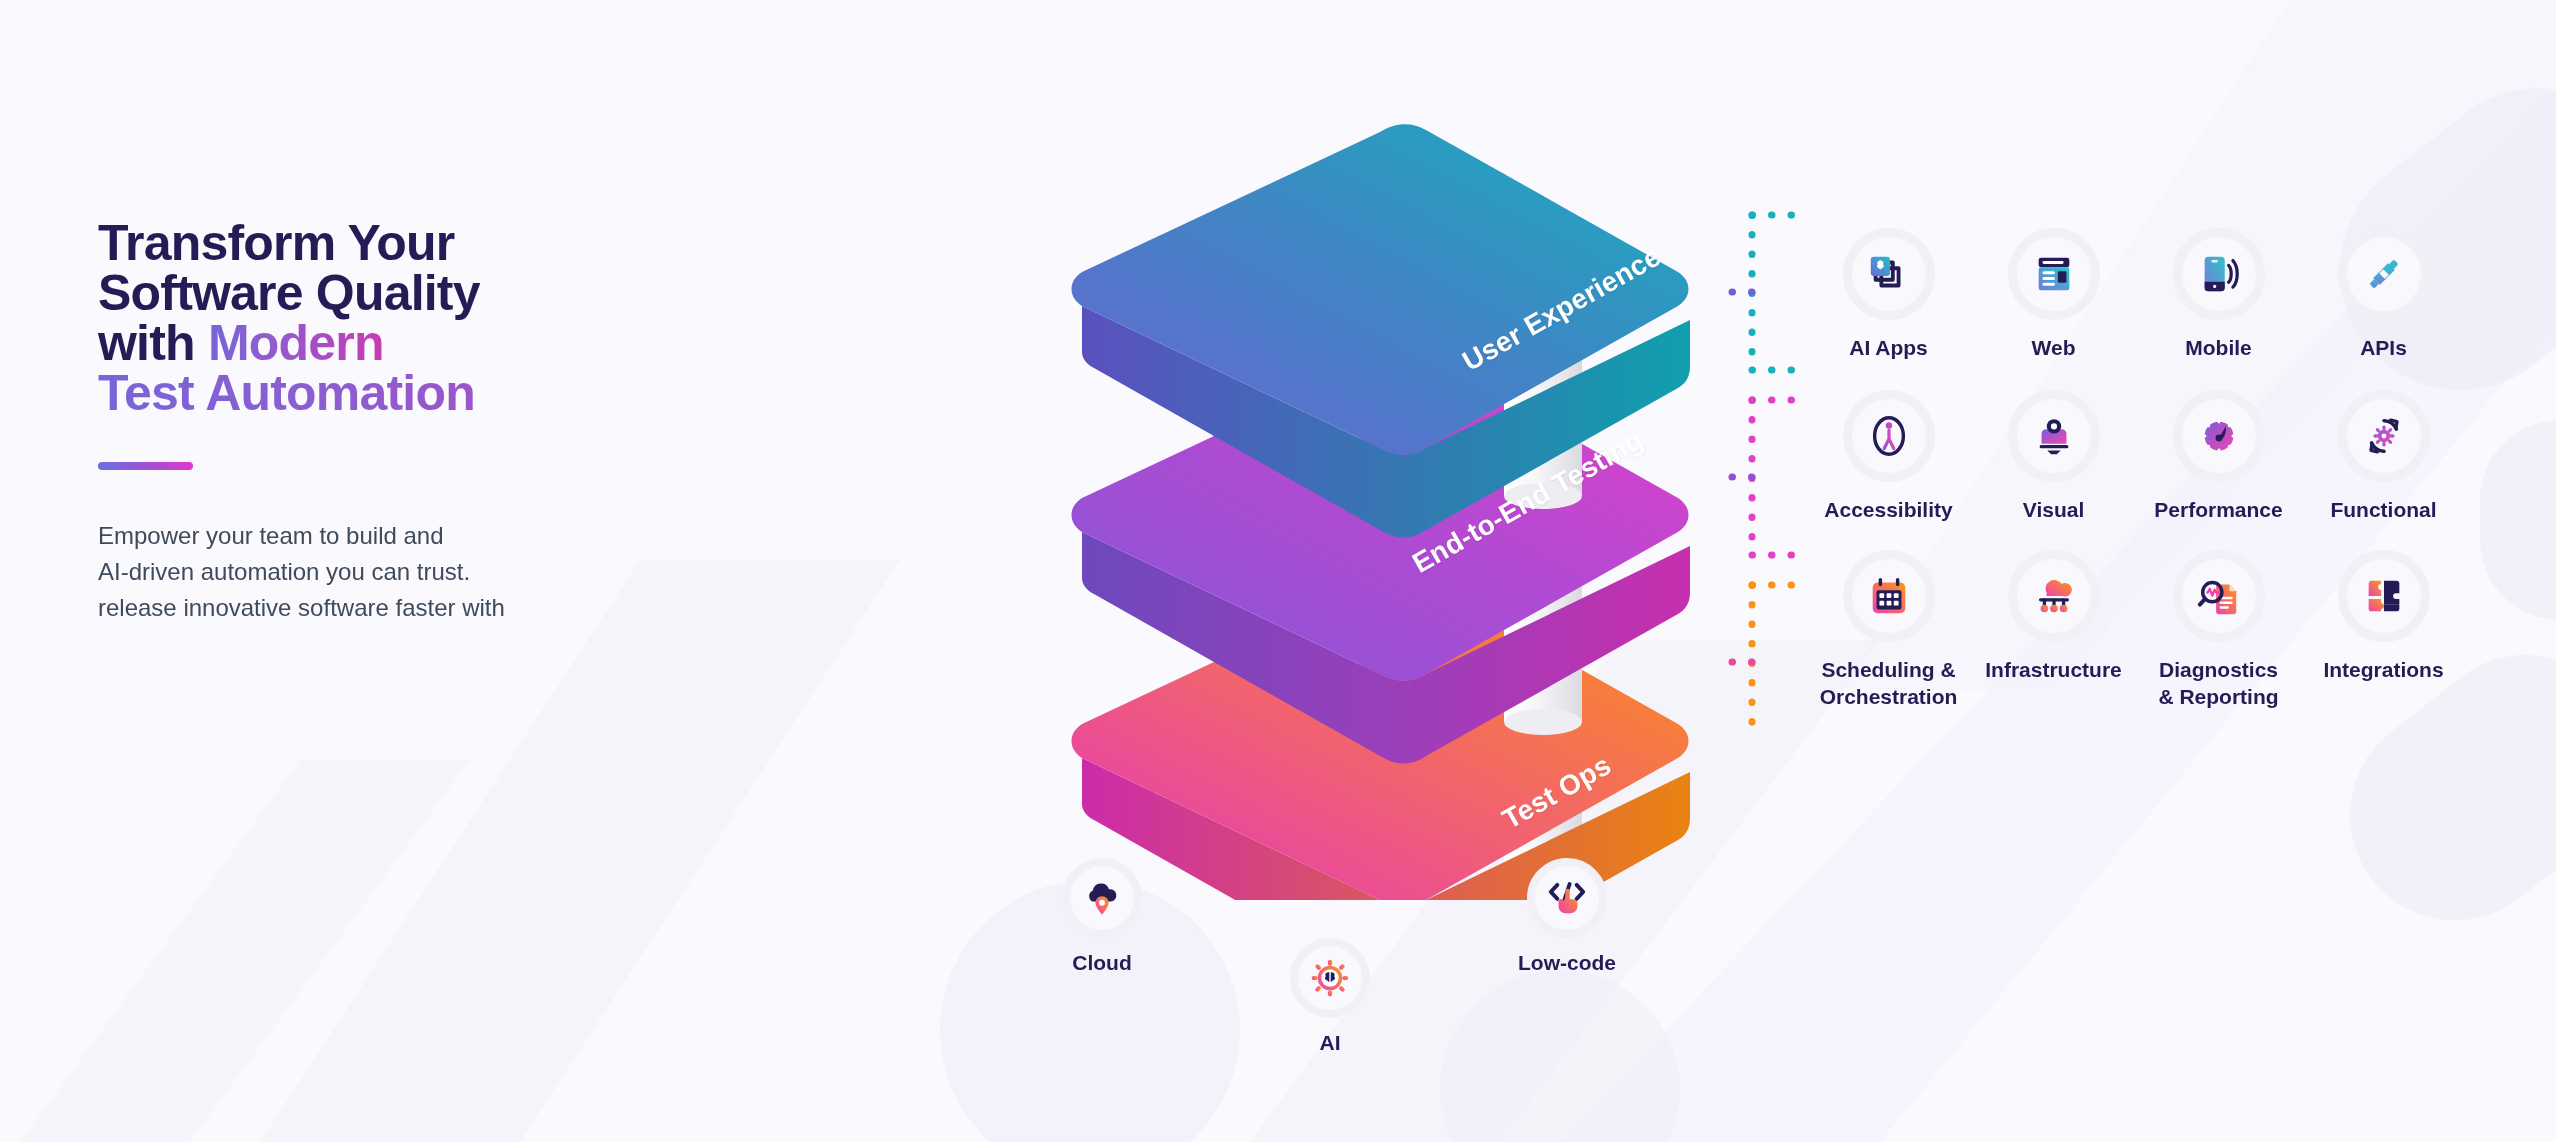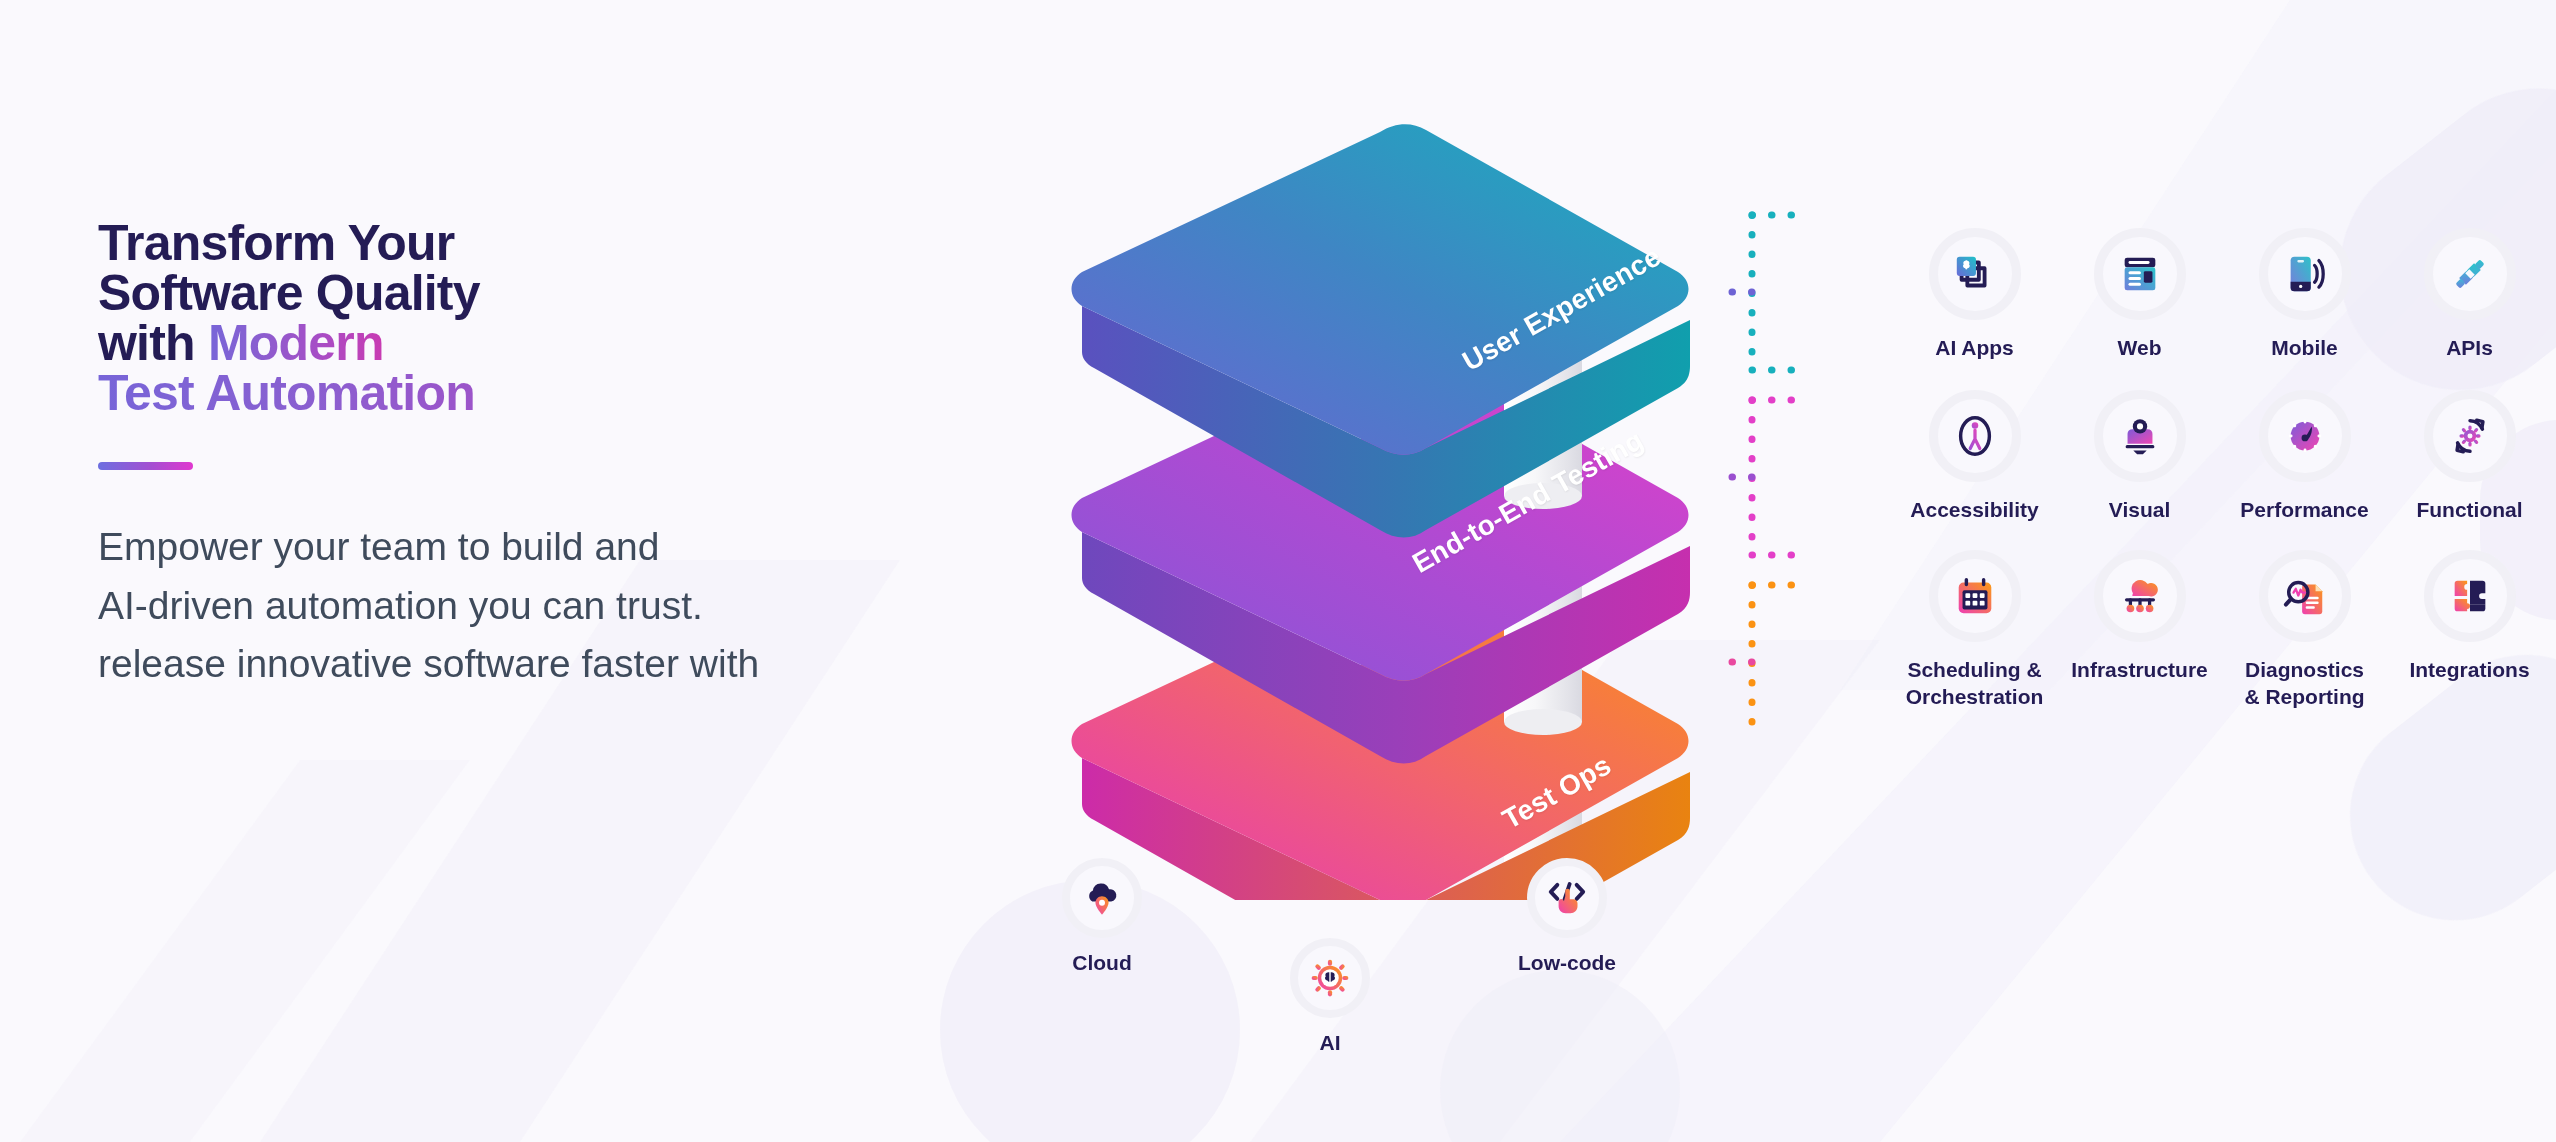--- a/index.html
+++ b/index.html
@@ -40,21 +40,21 @@
     color:transparent;
     -webkit-text-fill-color:transparent;
   }
   .divider {
     margin-top:44px;
     width:95px; height:8px; border-radius:6px;
     background:linear-gradient(90deg,#6c6fe0 0%,#a34fd2 55%,#e038cf 100%);
   }
   .subcopy {
     margin-top:48px;
-    font-size:39px;
+    font-size:24px;
     line-height:1.50;
     color:#3f4b5c;
     font-weight:400;
     max-width:740px;
   }
   .subcopy .pln { display:block; white-space:pre; }
 
   
   .stack { position:absolute; left:1040px; top:120px; width:680px; height:760px; }
 
@@ -68,21 +68,21 @@
     transform-origin:left center;
     text-shadow:0 1px 2px rgba(0,0,0,0.08);
   }
 
   
   .connector { position:absolute; }
 
   
   .grid {
     position:absolute;
-    left:1892px; top:228px;
+    left:1806px; top:228px;
     width:660px;
   }
   .grid-row { display:flex; }
   .cell {
     width:165px;
     display:flex; flex-direction:column; align-items:center;
   }
   .cell .ring {
     width:92px; height:92px;
     border-radius:50%;

